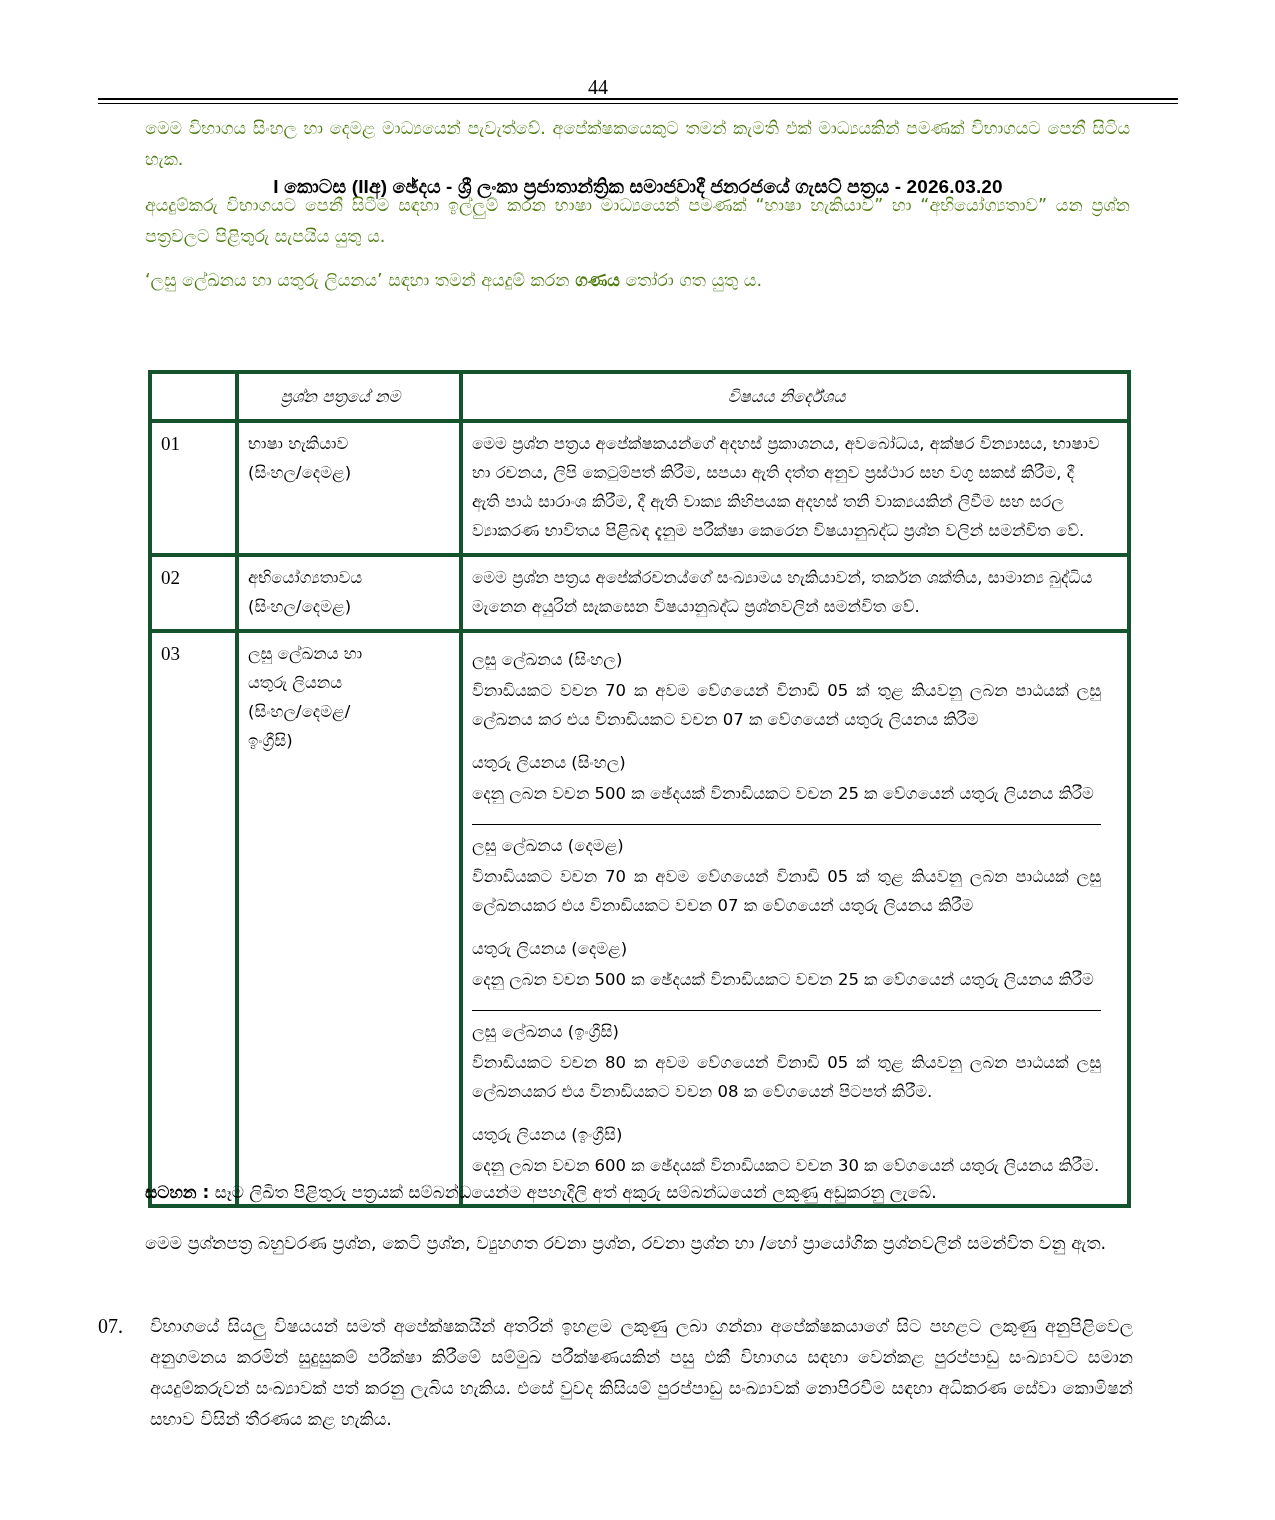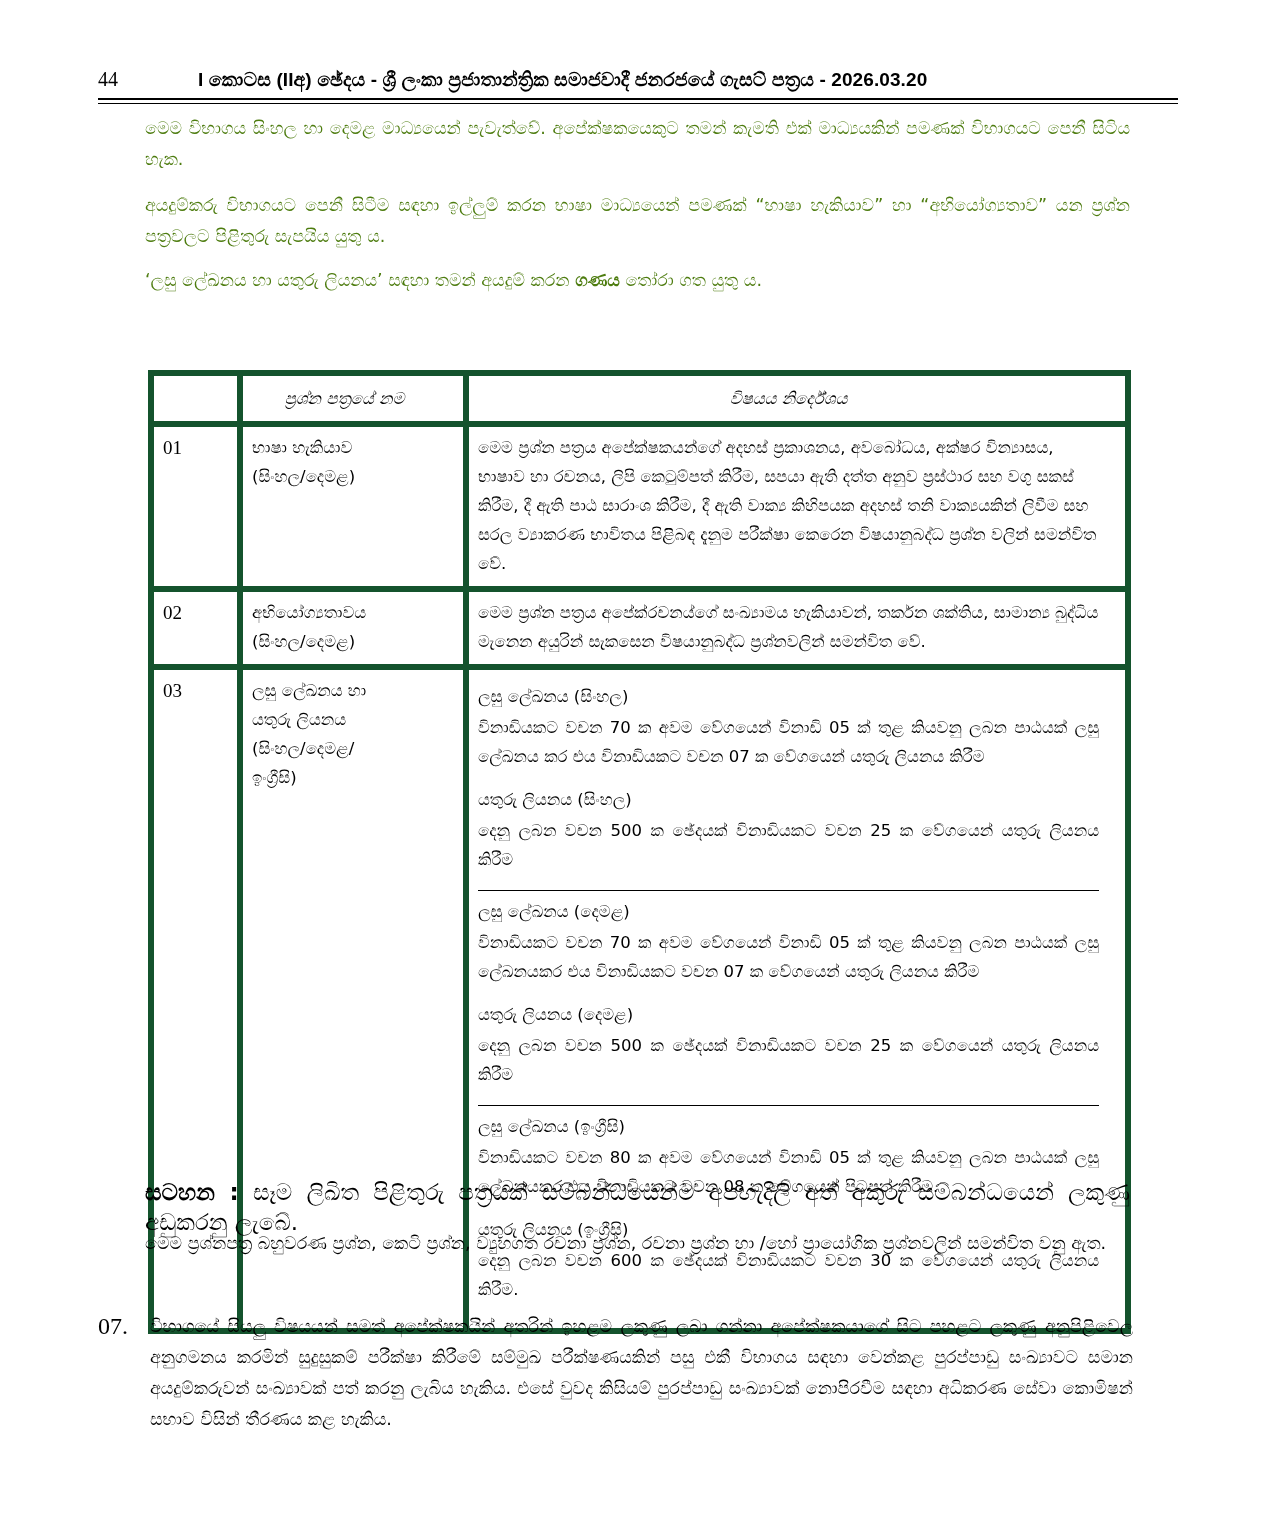--- a/index.html
+++ b/index.html
@@ -22,24 +22,25 @@
     width: 1275px;
     height: 1520px;
     padding: 0;
     box-sizing: border-box;
   }
 
   
   .header {
     position: absolute;
     left: 98px;
-    top: 68px;
+    top: 76px;
     width: 1080px;
     display: flex;
-    align-items: flex-end;
+    align-items: center;
+    flex-direction: column;
   }
   .header-pageno {
     font-family: "Liberation Serif", "DejaVu Serif", serif;
     font-size: 20px;
     font-weight: 400;
     width: 100px;
     flex: 0 0 100px;
   }
   .header-title {
     font-family: Liberation Sans, sans-serif;
@@ -87,21 +88,21 @@
     left: 148px;
     top: 370px;
     width: 983px;
     border-collapse: collapse;
     table-layout: fixed;
     font-family: "DejaVu Sans", "Liberation Sans", sans-serif;
     font-size: 16.5px;
     line-height: 29px;
   }
   .syllabus-table td, .syllabus-table th {
-    border: 6px solid #14532d;
+    border: 4px solid #14532d;
     vertical-align: top;
     padding: 6px 26px 8px 9px;
     text-align: left;
     font-weight: 400;
   }
   .col-no    { width: 48px; text-align: left; }
   .col-name  { width: 185px; }
   .col-desc  { width: auto; }
 
   .syllabus-table thead td {
@@ -145,21 +146,21 @@
   .sub-gap  { height: 14px; }
 
   .r3-desc-cell { padding: 0 9px 0 9px; }
 
   
   .note {
     position: absolute;
     left: 145px;
     top: 1177px;
     width: 985px;
-    font-size: 23px;
+    font-size: 17px;
     line-height: 30px;
     text-align: justify;
   }
   .after-note {
     position: absolute;
     left: 145px;
     top: 1228px;
     width: 985px;
     font-size: 17.5px;
     line-height: 31px;
@@ -171,21 +172,21 @@
     position: absolute;
     left: 98px;
     top: 1311px;
     width: 1035px;
     display: flex;
     align-items: flex-start;
   }
   .clause-num {
     flex: 0 0 52px;
     font-family: "Liberation Serif", "DejaVu Serif", serif;
-    font-size: 24px;
+    font-size: 20px;
     line-height: 31px;
   }
   .clause-text {
     flex: 1 1 auto;
     font-size: 17.5px;
     line-height: 31px;
     text-align: justify;
   }
 </style>
 </head>

